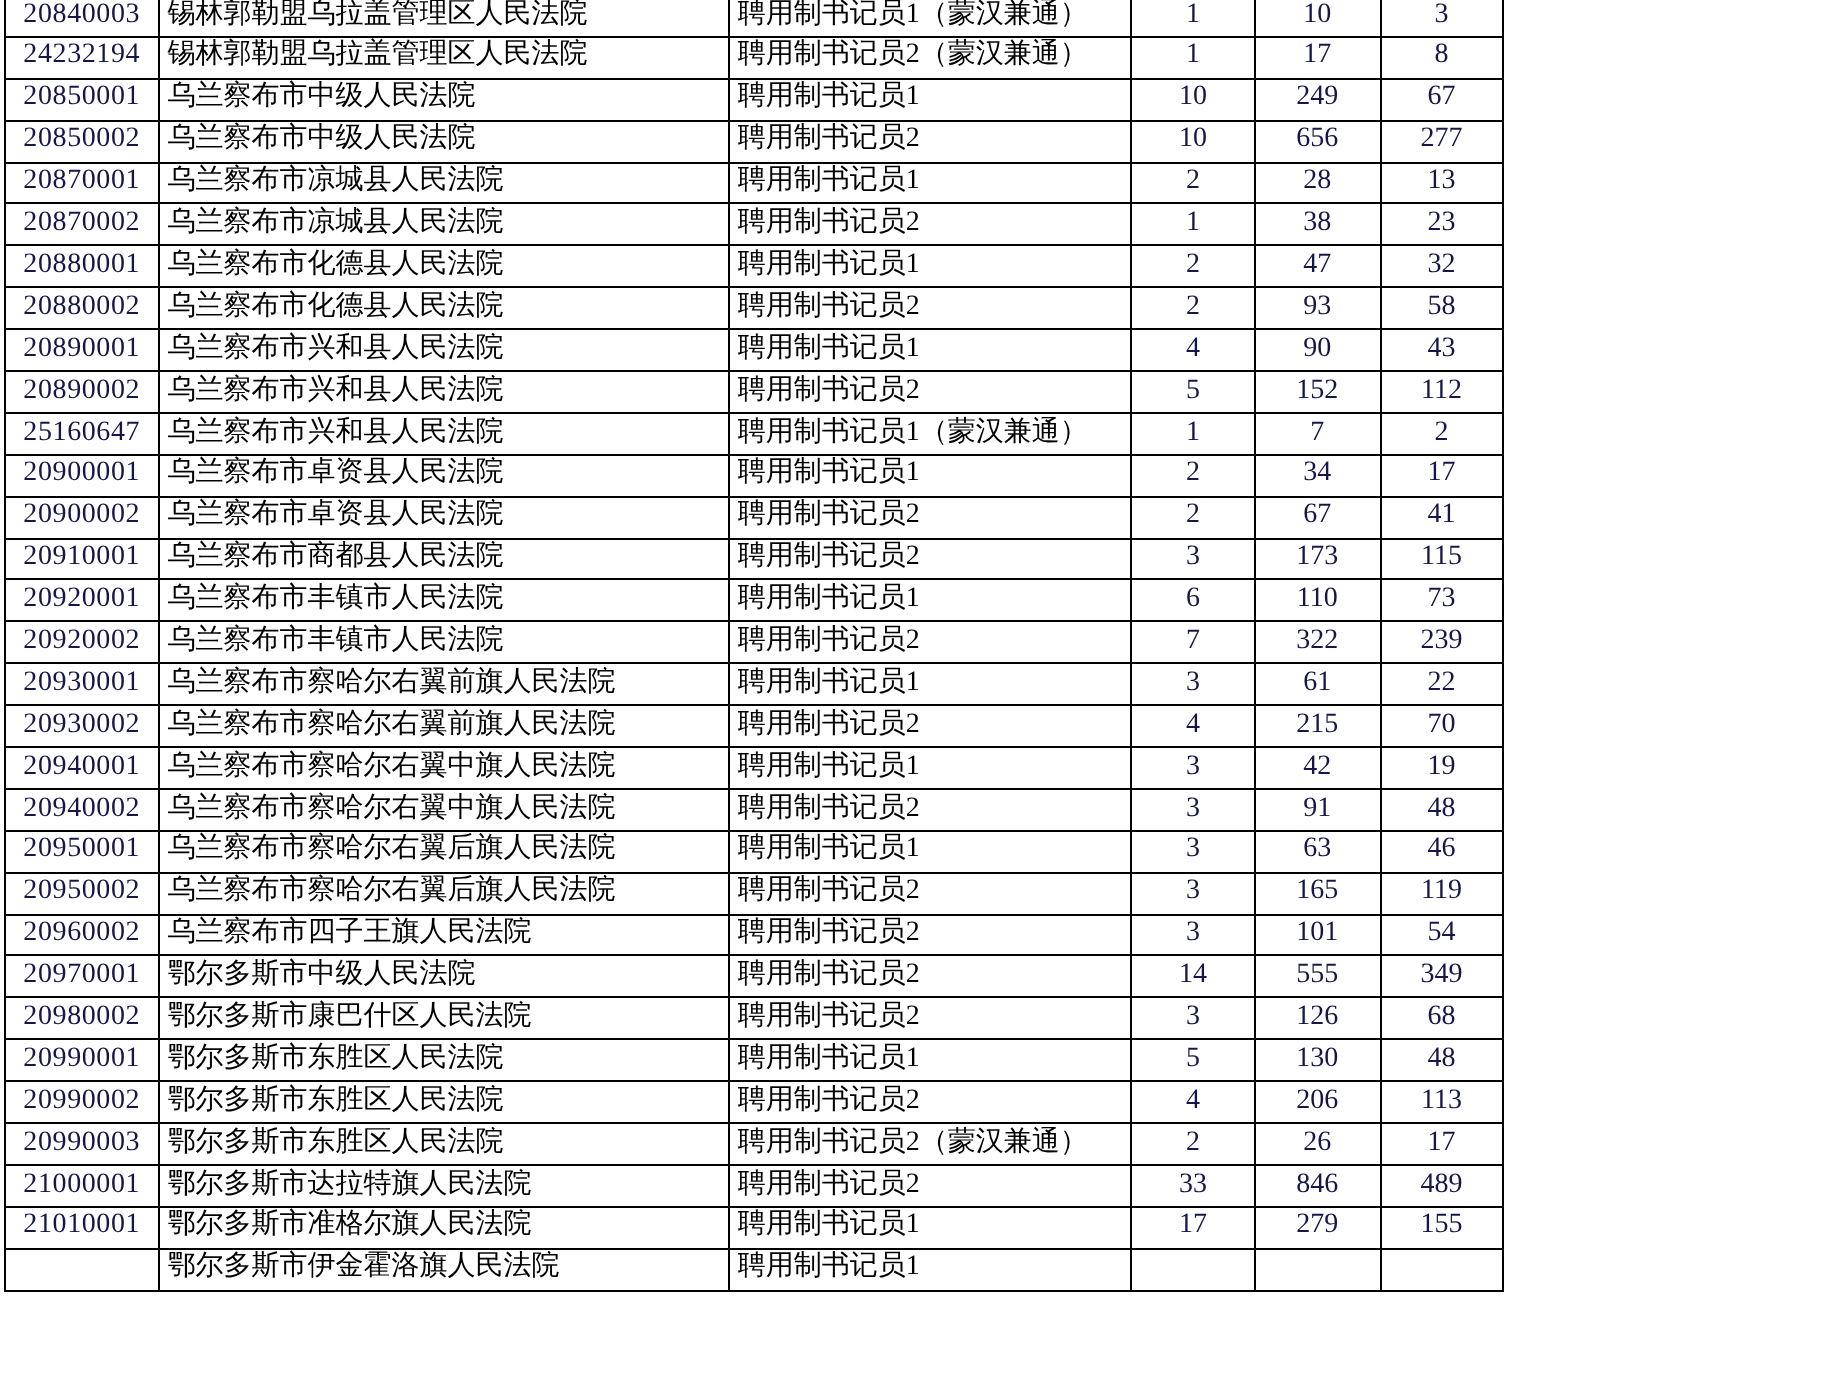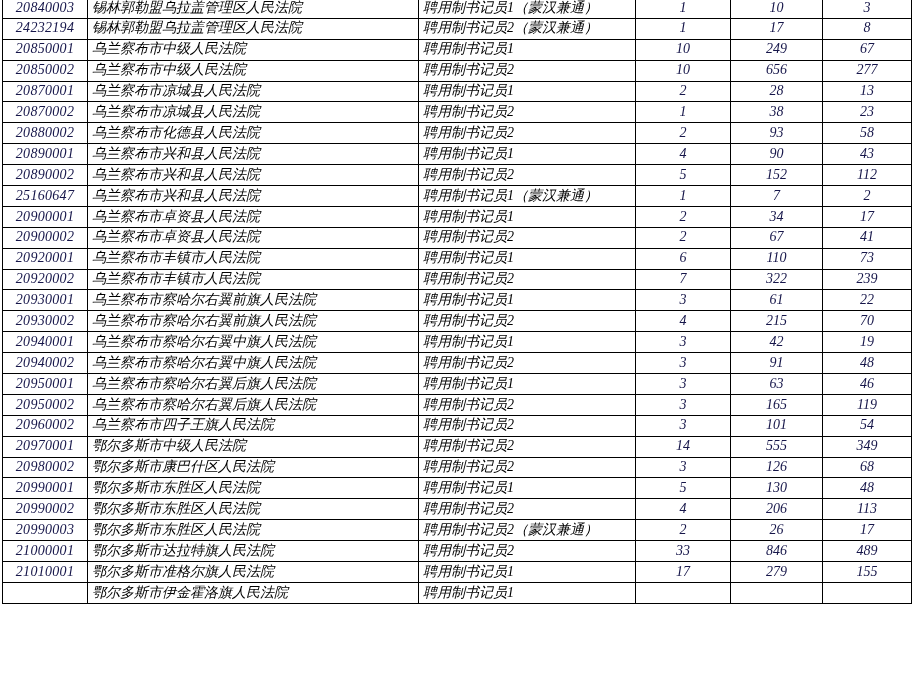--- a/index.html
+++ b/index.html
@@ -4,25 +4,24 @@
 <style>
   :root{
     --border:#000000;
     --text:#000000;
     --num:#16164a;
     --bg:#ffffff;
   }
   html,body{margin:0;padding:0;}
   .viewport{
     position:relative;
-    width:914px;height:693px;
+    width:752px;height:693px;
     overflow:hidden;
     background:var(--bg);
     font-family:"Liberation Serif","DejaVu Serif",serif;
-    font-style:italic;
   }
   table.jobs{
     position:absolute;
     left:2px;top:-3px;
     border-collapse:separate;
     border-spacing:0;
     table-layout:fixed;
     border-left:1px solid var(--border);
     border-top:1px solid var(--border);
     font-size:14px;
@@ -99,20 +98,28 @@
         </tr>
         <tr>
           <td class="c-code">20870002</td>
           <td class="c-text">乌兰察布市凉城县人民法院</td>
           <td class="c-text">聘用制书记员2</td>
           <td class="c-num">1</td>
           <td class="c-num">38</td>
           <td class="c-num">23</td>
         </tr>
         <tr>
+          <td class="c-code">20880001</td>
+          <td class="c-text">乌兰察布市化德县人民法院</td>
+          <td class="c-text">聘用制书记员1</td>
+          <td class="c-num">2</td>
+          <td class="c-num">47</td>
+          <td class="c-num">32</td>
+        </tr>
+        <tr>
           <td class="c-code">20880002</td>
           <td class="c-text">乌兰察布市化德县人民法院</td>
           <td class="c-text">聘用制书记员2</td>
           <td class="c-num">2</td>
           <td class="c-num">93</td>
           <td class="c-num">58</td>
         </tr>
         <tr>
           <td class="c-code">20890001</td>
           <td class="c-text">乌兰察布市兴和县人民法院</td>
@@ -147,20 +154,28 @@
         </tr>
         <tr>
           <td class="c-code">20900002</td>
           <td class="c-text">乌兰察布市卓资县人民法院</td>
           <td class="c-text">聘用制书记员2</td>
           <td class="c-num">2</td>
           <td class="c-num">67</td>
           <td class="c-num">41</td>
         </tr>
         <tr>
+          <td class="c-code">20910001</td>
+          <td class="c-text">乌兰察布市商都县人民法院</td>
+          <td class="c-text">聘用制书记员2</td>
+          <td class="c-num">3</td>
+          <td class="c-num">173</td>
+          <td class="c-num">115</td>
+        </tr>
+        <tr>
           <td class="c-code">20920001</td>
           <td class="c-text">乌兰察布市丰镇市人民法院</td>
           <td class="c-text">聘用制书记员1</td>
           <td class="c-num">6</td>
           <td class="c-num">110</td>
           <td class="c-num">73</td>
         </tr>
         <tr>
           <td class="c-code">20920002</td>
           <td class="c-text">乌兰察布市丰镇市人民法院</td>

